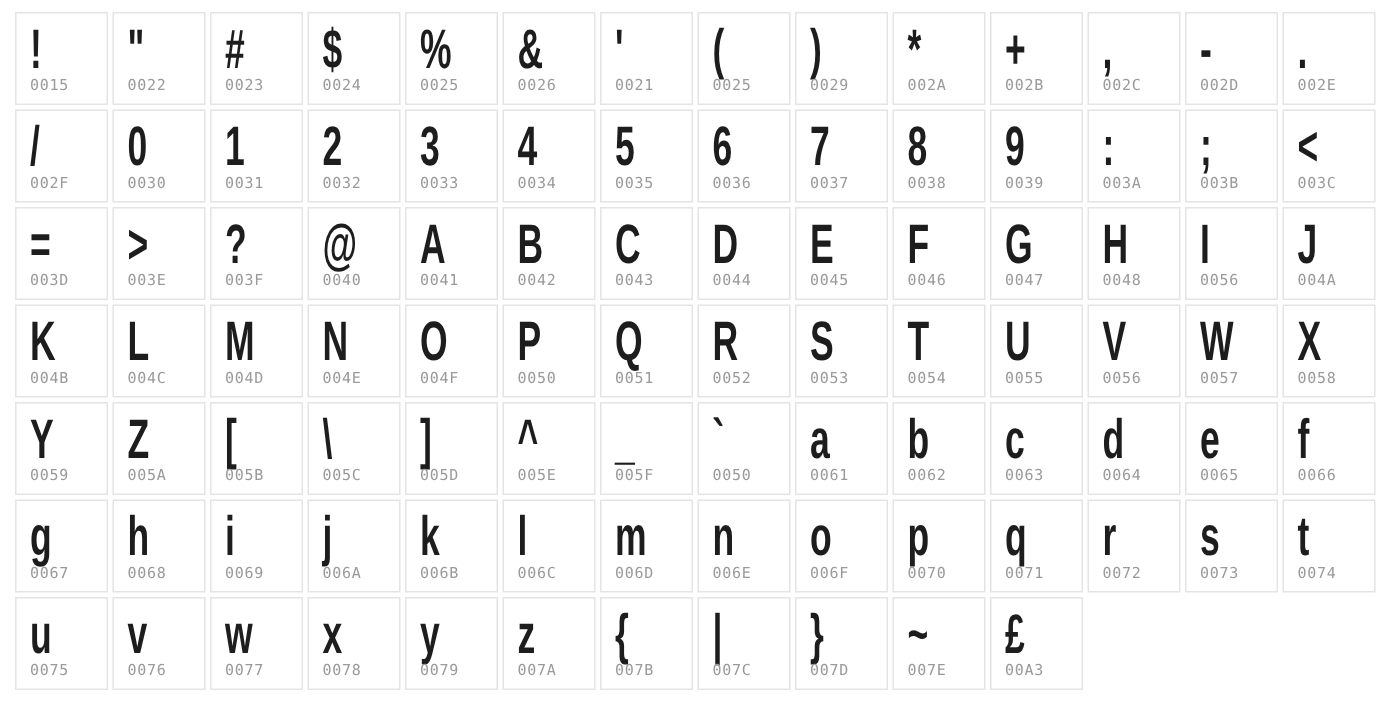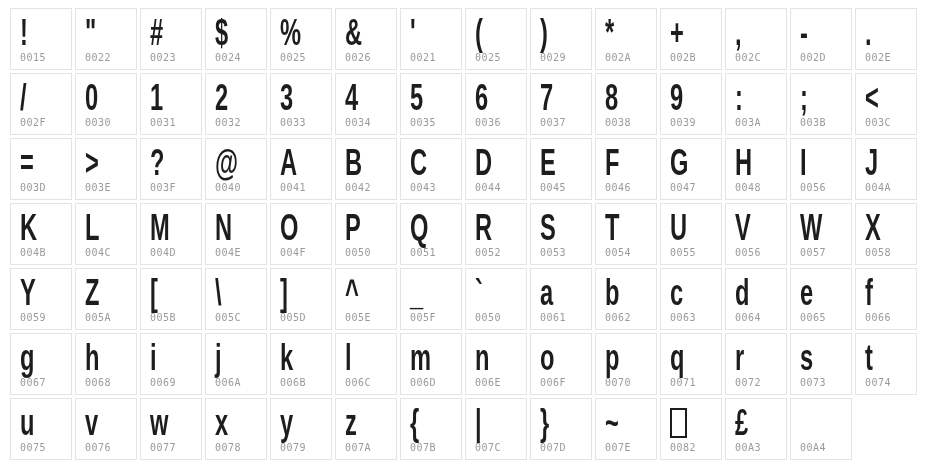--- a/index.html
+++ b/index.html
@@ -431,24 +431,16 @@
     </div>
     <div class="cell">
       <span class="glyph">}</span>
       <span class="code">007D</span>
     </div>
     <div class="cell">
       <span class="glyph">~</span>
       <span class="code">007E</span>
     </div>
     <div class="cell">
-      <span class="glyph notdef"></span>
-      <span class="code">0082</span>
-    </div>
-    <div class="cell">
       <span class="glyph">£</span>
       <span class="code">00A3</span>
-    </div>
-    <div class="cell">
-      <span class="glyph"></span>
-      <span class="code">00A4</span>
     </div>
   </div>
 
 </body></html>

